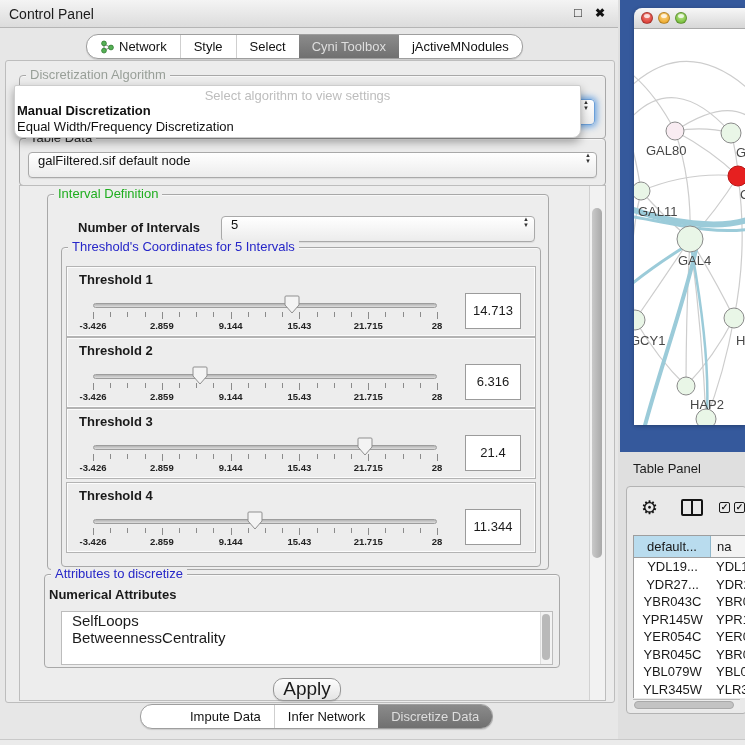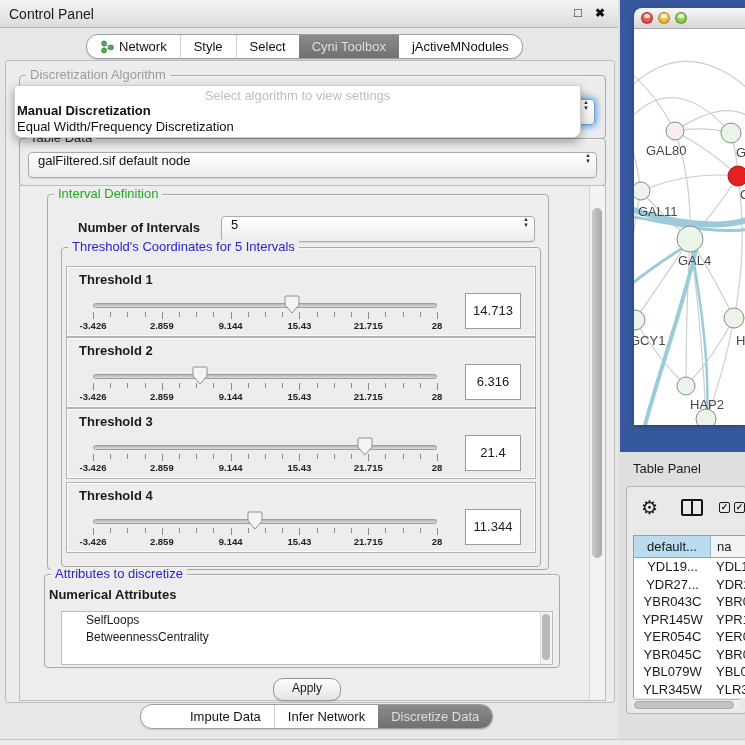--- a/index.html
+++ b/index.html
@@ -58,24 +58,24 @@
   .tick{position:absolute;top:45px;width:1px;height:5px;background:#8b8b8b;}
   .tick.major{height:7px;}
   .tick-label{position:absolute;top:53px;transform:translateX(-50%);font-size:9.5px;font-weight:bold;color:#222;white-space:nowrap;}
   .thr-handle{position:absolute;top:28px;width:16px;height:19px;}
   .thr-value{position:absolute;left:398px;top:26px;width:54px;height:34px;background:#fff;border:1px solid #9b9b9b;font-size:13px;text-align:center;line-height:34px;}
   
   .grp-attrs{left:24px;top:388px;width:514px;height:92px;background:#ededed;}
   .grp-attrs > .legend{color:#2626c8;}
   .attrs-heading{position:absolute;left:4px;top:12px;font-weight:bold;font-size:13px;}
   .attrs-list{position:absolute;left:16px;top:36px;width:490px;height:52px;background:#fff;border:1px solid #bcbcbc;overflow:hidden;}
-  .attrs-list .item{height:17px;line-height:17px;padding-left:24px;font-size:12px;}
+  .attrs-list .item{height:17px;line-height:17px;padding-left:10px;font-size:15px;}
   .attrs-scroll{position:absolute;right:0;top:0;width:11px;height:100%;background:#f3f3f3;border-left:1px solid #ddd;}
   .attrs-scroll .thumb{position:absolute;left:1px;top:2px;width:8px;height:46px;border-radius:4px;background:#b9b9b9;}
-  .apply-btn{position:absolute;left:253px;top:492px;width:66px;height:21px;background:linear-gradient(#fdfdfd,#e4e4e4);border:1px solid #969696;border-radius:10px;font-size:12px;text-align:center;line-height:19px;box-shadow:0 1px 1px rgba(0,0,0,.15);}
+  .apply-btn{position:absolute;left:253px;top:492px;width:66px;height:21px;background:linear-gradient(#fdfdfd,#e4e4e4);border:1px solid #969696;border-radius:10px;font-size:19px;text-align:center;line-height:19px;box-shadow:0 1px 1px rgba(0,0,0,.15);}
   .bottom-sep{position:absolute;left:0;top:739px;width:745px;height:6px;background:#ebebeb;border-top:1px solid #c9c9c9;}
   
   .right-region{position:absolute;left:618px;top:0;width:127px;height:745px;background:#dfdfdf;}
   .blue-frame{position:absolute;left:2px;top:0;width:125px;height:452px;background:#35599c;}
   .netwin{position:absolute;left:14px;top:8px;width:111px;height:417px;border-radius:8px 0 0 0;overflow:hidden;box-shadow:0 1px 4px rgba(0,0,0,.3);}
   .nettitle{height:20px;background:linear-gradient(#f7f7f7,#d7d7d7);border-bottom:1px solid #aaa;position:relative;}
   .light{position:absolute;top:4px;width:12px;height:12px;border-radius:50%;border:1px solid rgba(0,0,0,.25);box-sizing:border-box;}
   .light i{position:absolute;left:2px;top:1px;width:6px;height:4px;border-radius:50%;background:rgba(255,255,255,.75);}
   .light-red{left:7px;background:radial-gradient(circle at 50% 35%,#f08a80,#df443c 70%);}
   .light-yellow{left:24px;background:radial-gradient(circle at 50% 35%,#fbd88a,#efad33 70%);}

